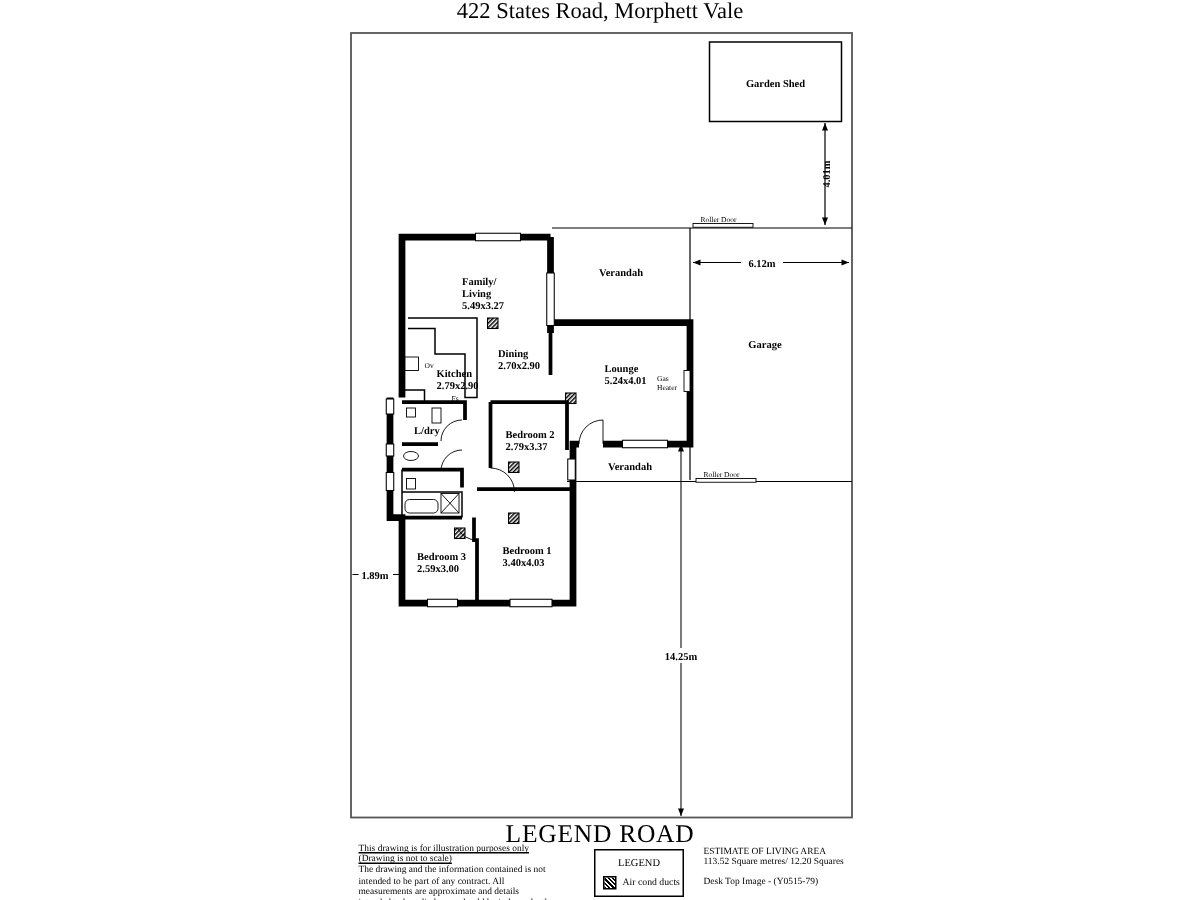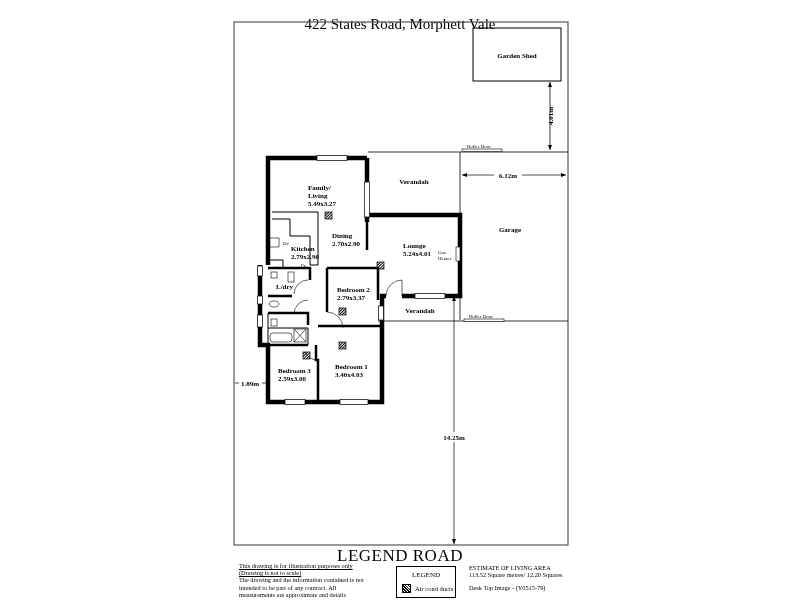--- a/index.html
+++ b/index.html
@@ -1,17 +1,17 @@
 <!DOCTYPE html>
 <html><head>
 <meta charset="utf-8">
 <style>
   html,body{margin:0;padding:0;background:#fff;}
   body{width:800px;height:600px;position:relative;overflow:hidden;font-family:"Liberation Serif","DejaVu Serif",serif;color:#000;}
-  .title{position:absolute;left:0;top:16px;width:800px;text-align:center;font-size:15px;}
+  .title{position:absolute;left:0;top:0;width:800px;text-align:center;font-size:15px;}
   .plan{position:absolute;left:0;top:0;width:800px;height:600px;}
   .road{position:absolute;left:0;top:546px;width:800px;text-align:center;font-size:17px;letter-spacing:0.5px;}
   .disclaimer{position:absolute;left:239px;top:562px;width:130px;font-size:6.3px;line-height:7.2px;}
   .disclaimer .u{text-decoration:underline;}
   .legend{position:absolute;left:396px;top:566px;width:58px;height:30px;border:1px solid #000;font-size:6.5px;}
   .legend .lt{text-align:center;margin-top:4px;font-size:7px;}
   .legend .row{display:flex;align-items:center;margin:5px 0 0 5px;}
   .legend .duct{width:7px;height:7px;border:1px solid #000;margin-right:4px;background:repeating-linear-gradient(45deg,#000 0 1px,#fff 1px 2px);}
   .estimate{position:absolute;left:469px;top:564px;font-size:6.3px;line-height:7px;}
   .estimate .dt{margin-top:6px;}

